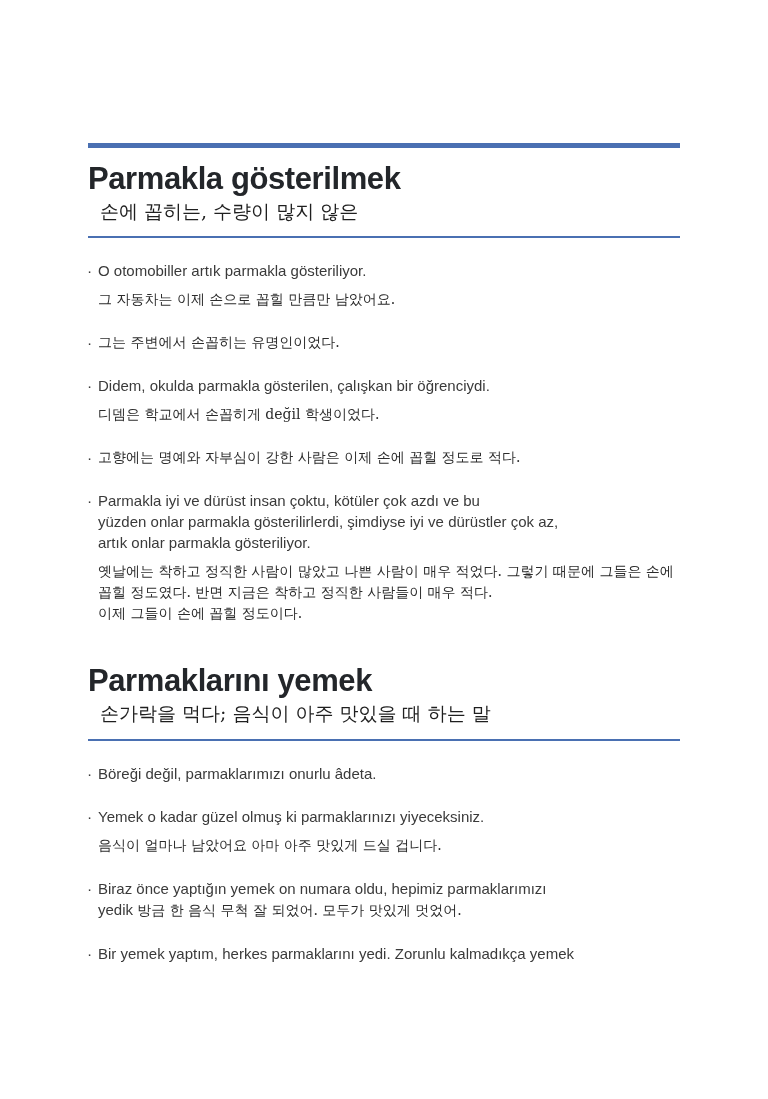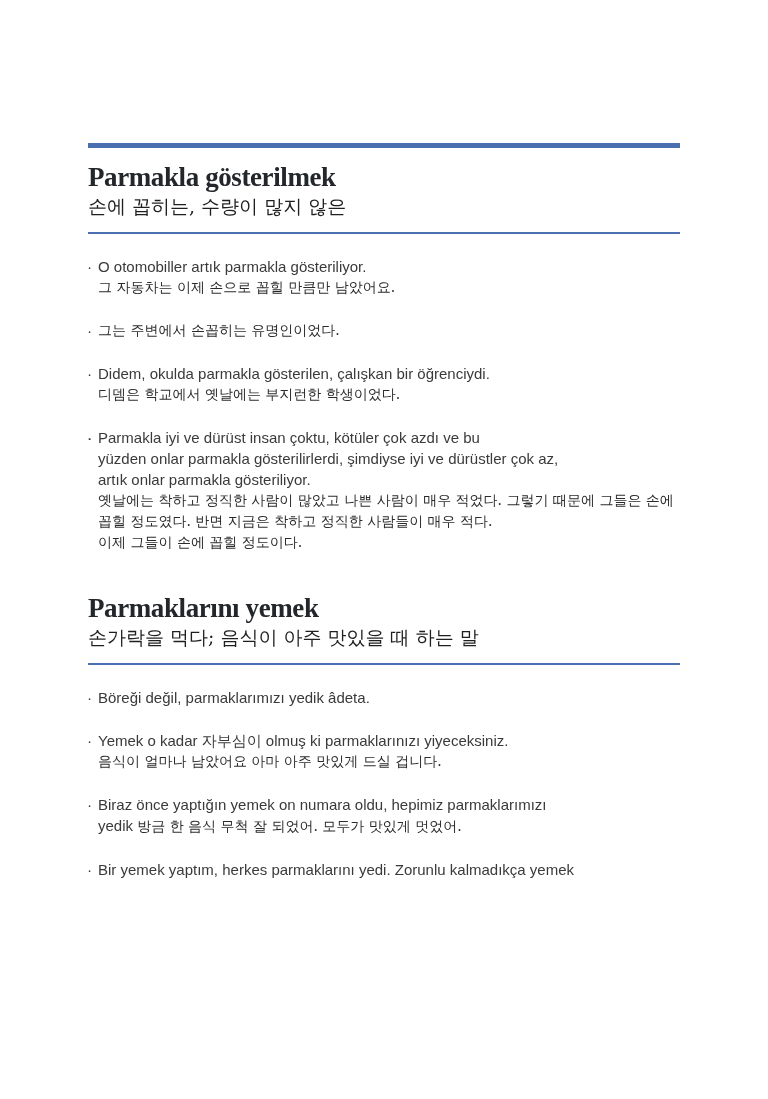--- a/index.html
+++ b/index.html
@@ -13,34 +13,34 @@
     padding: 0 88px;
     box-sizing: border-box;
     width: 768px; height: 1099px;
   }
   .top-rule {
     margin-top: 143px;
     height: 5px;
     background: #4a70b2;
   }
   .headword {
-    font-family: Liberation Serif, serif;
+    font-family: Liberation Sans, sans-serif;
     font-weight: bold;
-    font-size: 27px;
+    font-size: 31px;
     line-height: 1.12;
     letter-spacing: -0.4px;
     color: #23262a;
     margin: 14px 0 3px 0;
   }
   .meaning-ko {
     font-family: "DejaVu Serif", serif;
     font-size: 19px;
     line-height: 1.25;
     color: #1f1f1f;
-    margin: 0 0 13px 0;
+    margin: 0 0 13px 12px;
   }
   .thin-rule {
     height: 2px;
     background: #4a70b2;
     margin-bottom: 22px;
   }
   .section-2 { margin-top: 40px; }
   .example {
     position: relative;
     padding-left: 10px;
@@ -59,20 +59,21 @@
     line-height: 21px;
     color: #3a3a3a;
     white-space: pre-line;
   }
   .ko-sentence {
     font-family: "DejaVu Serif", serif;
     font-size: 14px;
     line-height: 21px;
     color: #2b2b2b;
     white-space: pre-line;
+    margin-top: 8px;
   }
   .example.mixed .tr-sentence,
   .example.mixed .ko-sentence { display: inline; }
 </style>
 </head>
 <body>
 
 <div class="page">
 
   <div class="top-rule"></div>
@@ -89,51 +90,52 @@
     </div>
 
     <div class="example">
       <span class="bullet">·</span>
       <div class="ko-sentence">그는 주변에서 손꼽히는 유명인이었다.</div>
     </div>
 
     <div class="example">
       <span class="bullet">·</span>
       <div class="tr-sentence">Didem, okulda parmakla gösterilen, çalışkan bir öğrenciydi.</div>
-      <div class="ko-sentence">디뎀은 학교에서 옛날에는 부지런한 학생이었다.</div>
+      <div class="ko-sentence">디뎀은 학교에서 손꼽히게 değil 학생이었다.</div>
     </div>
 
     <div class="example">
       <span class="bullet">·</span>
+      <div class="ko-sentence">고향에는 명예와 자부심이 강한 사람은 이제 손에 꼽힐 정도로 적다.</div>
     </div>
 
     <div class="example">
       <span class="bullet">·</span>
       <div class="tr-sentence">Parmakla iyi ve dürüst insan çoktu, kötüler çok azdı ve bu
 yüzden onlar parmakla gösterilirlerdi, şimdiyse iyi ve dürüstler çok az,
 artık onlar parmakla gösteriliyor.</div>
       <div class="ko-sentence">옛날에는 착하고 정직한 사람이 많았고 나쁜 사람이 매우 적었다. 그렇기 때문에 그들은 손에
 꼽힐 정도였다. 반면 지금은 착하고 정직한 사람들이 매우 적다.
 이제 그들이 손에 꼽힐 정도이다.</div>
     </div>
   </div>
 
   <div class="section section-2">
     <div class="headword">Parmaklarını yemek</div>
     <div class="meaning-ko">손가락을 먹다; 음식이 아주 맛있을 때 하는 말</div>
     <div class="thin-rule"></div>
 
     <div class="example">
       <span class="bullet">·</span>
-      <div class="tr-sentence">Böreği değil, parmaklarımızı yedik âdeta.</div>
+      <div class="tr-sentence">Böreği değil, parmaklarımızı onurlu âdeta.</div>
     </div>
 
     <div class="example">
       <span class="bullet">·</span>
-      <div class="tr-sentence">Yemek o kadar 자부심이 olmuş ki parmaklarınızı yiyeceksiniz.</div>
+      <div class="tr-sentence">Yemek o kadar güzel olmuş ki parmaklarınızı yiyeceksiniz.</div>
       <div class="ko-sentence">음식이 얼마나 남았어요 아마 아주 맛있게 드실 겁니다.</div>
     </div>
 
     <div class="example mixed">
       <span class="bullet">·</span>
       <span class="tr-sentence">Biraz önce yaptığın yemek on numara oldu, hepimiz parmaklarımızı
 yedik </span><span class="ko-sentence">방금 한 음식 무척 잘 되었어. 모두가 맛있게 멋었어.</span>
     </div>
 
     <div class="example">

